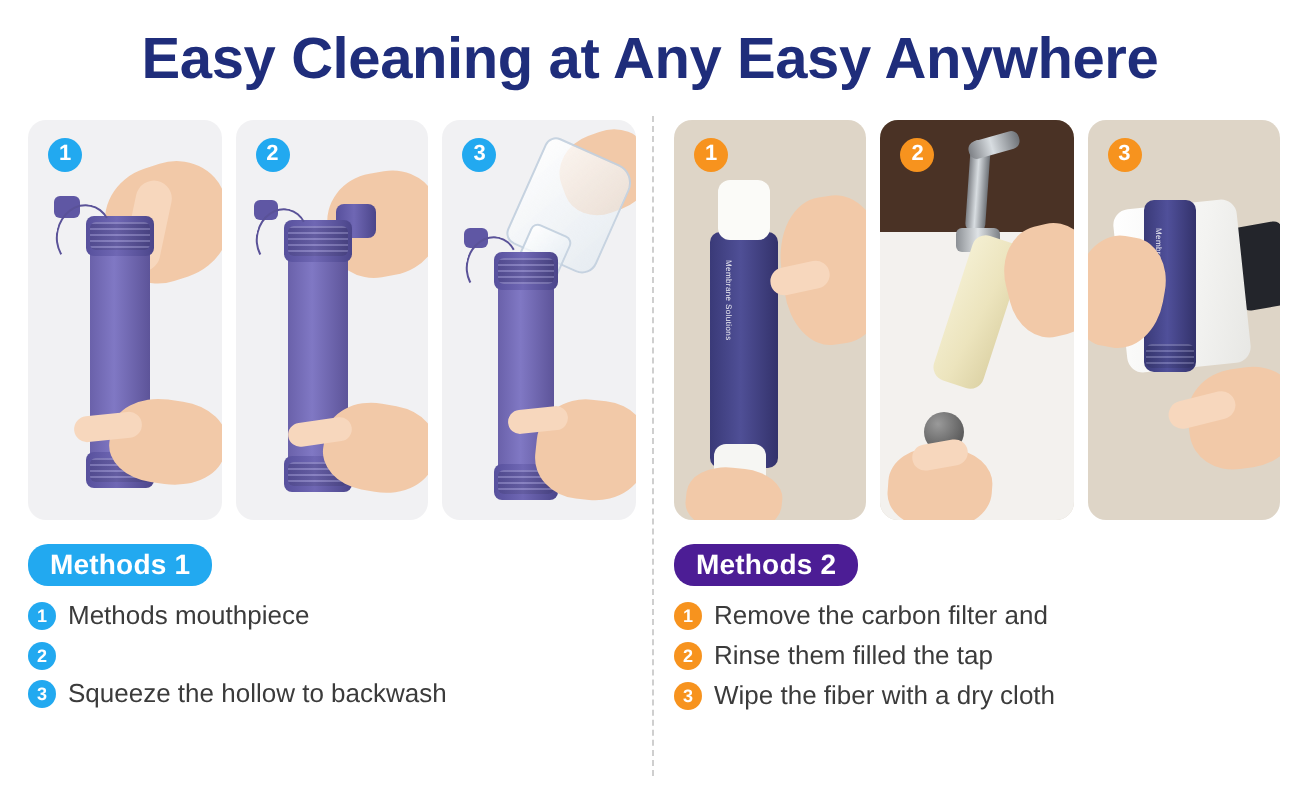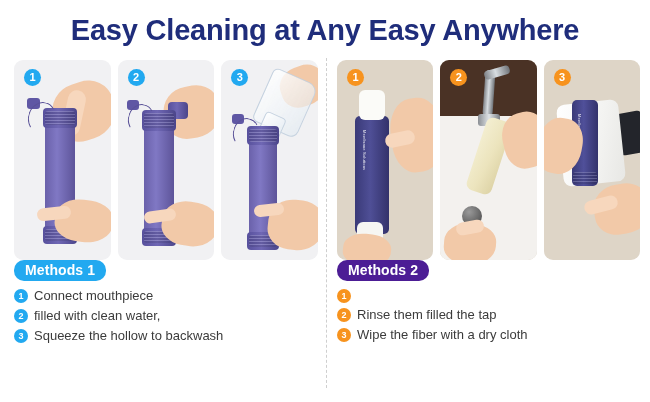--- a/index.html
+++ b/index.html
@@ -169,20 +169,21 @@
     line-height: 5px;
     transform: rotate(90deg);
     transform-origin: left top;
     white-space: nowrap;
     letter-spacing: .2px;
   }
 
   
   .methods-pill {
     display: inline-block;
+    margin-top: 12px;
     padding: 2px 11px 3px;
     border-radius: 10px;
     color: #ffffff;
     font-size: 14px;
     font-weight: bold;
     letter-spacing: .1px;
   }
   .pill-blue   { background: #22A9F0; }
   .pill-orange { background: #4c1d95; }
 
@@ -275,26 +276,25 @@
       </div>
       <div class="step-badge badge-blue">3</div>
     </div>
   </div>
 
   <div class="methods-pill pill-blue">Methods 1</div>
 
   <ul class="steps">
     <li class="step">
       <span class="step-dot dot-blue">1</span>
-      <span class="step-text">Connect mouthpiece</span>
+      <span class="step-text">Methods mouthpiece</span>
     </li>
     <li class="step">
       <span class="step-dot dot-blue">2</span>
       <span class="step-text">
-        <span class="cont">filled with clean water,</span>
       </span>
     </li>
     <li class="step">
       <span class="step-dot dot-blue">3</span>
       <span class="step-text">Squeeze the hollow to backwash</span>
     </li>
   </ul>
 </div>
 
 <div class="section section-right">
@@ -344,20 +344,21 @@
       <div class="step-badge badge-orange">3</div>
     </div>
   </div>
 
   <div class="methods-pill pill-orange">Methods 2</div>
 
   <ul class="steps">
     <li class="step">
       <span class="step-dot dot-orange">1</span>
       <span class="step-text">
+        <span>Remove the carbon filter and</span>
       </span>
     </li>
     <li class="step">
       <span class="step-dot dot-orange">2</span>
       <span class="step-text">Rinse them filled the tap</span>
     </li>
     <li class="step">
       <span class="step-dot dot-orange">3</span>
       <span class="step-text">Wipe the fiber with a dry cloth</span>
     </li>

